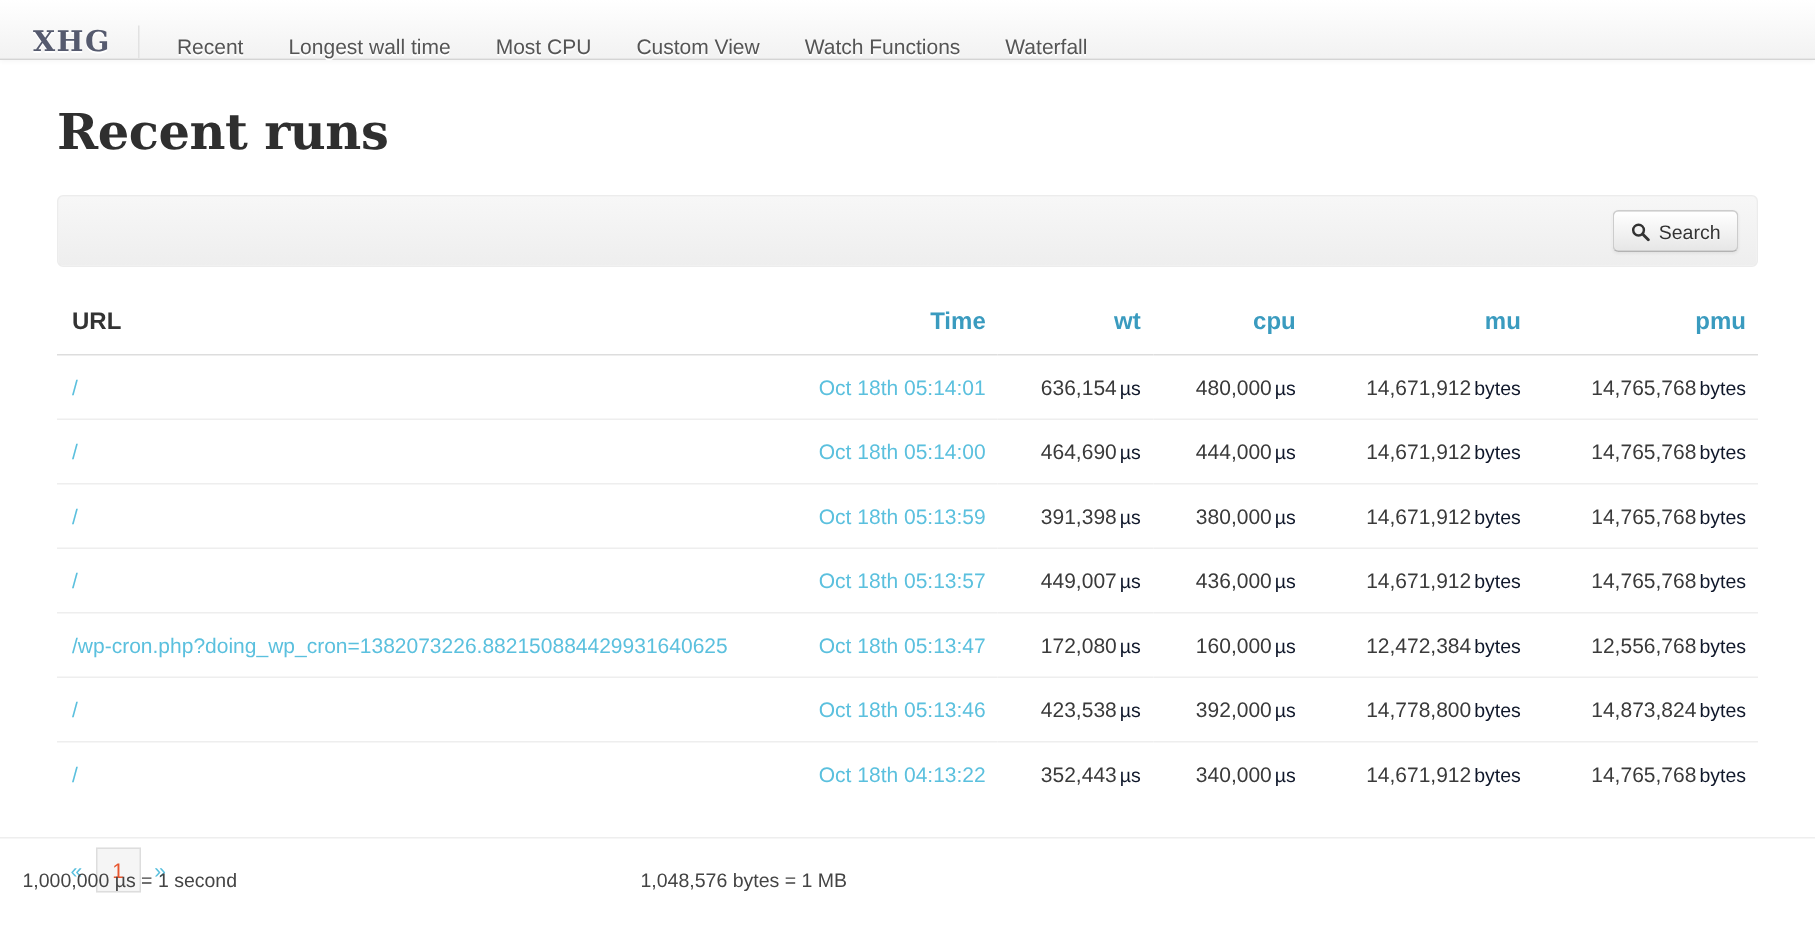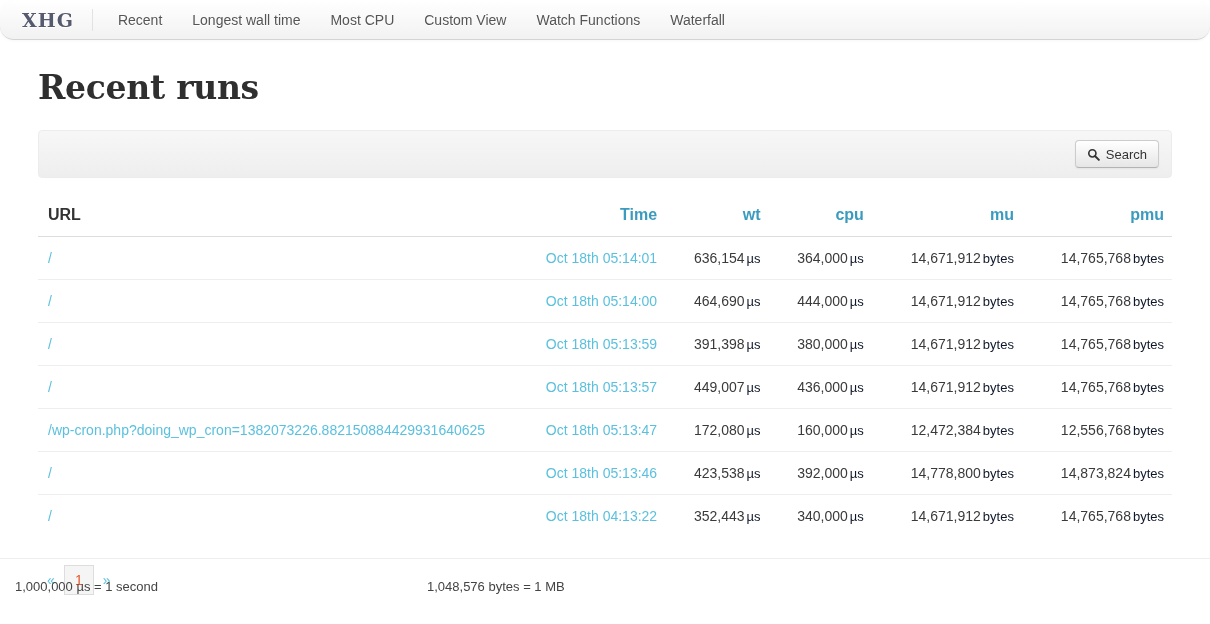--- a/index.html
+++ b/index.html
@@ -13,23 +13,22 @@
     overflow: hidden;
   }
 
   
   .navbar {
     height: 40px;
     background: linear-gradient(to bottom, #ffffff 0%, #f2f2f2 100%);
     border-bottom: 1px solid #d4d4d4;
     box-shadow: 0 1px 3px rgba(0,0,0,0.035);
     display: flex;
-    align-items: center;
+    align-items: flex-end;
     position: relative;
-    border-radius: 14px;
   }
   .brand {
     display: flex;
     align-items: center;
     padding: 0 18px 0 22px;
     font-family: "DejaVu Serif", "Liberation Serif", serif;
     font-weight: bold;
     font-size: 19px;
     letter-spacing: 1px;
     color: #555a6e;
@@ -247,21 +246,21 @@
         <th class="num-col"><a href="#">cpu</a></th>
         <th class="num-col"><a href="#">mu</a></th>
         <th class="num-col"><a href="#">pmu</a></th>
       </tr>
     </thead>
     <tbody>
       <tr>
         <td class="url-col"><a href="#">/</a></td>
         <td class="num-col"><a href="#">Oct 18th 05:14:01</a></td>
         <td class="num-col"><span>636,154</span><span class="unit">µs</span></td>
-        <td class="num-col"><span>364,000</span><span class="unit">µs</span></td>
+        <td class="num-col"><span>480,000</span><span class="unit">µs</span></td>
         <td class="num-col"><span>14,671,912</span><span class="unit">bytes</span></td>
         <td class="num-col"><span>14,765,768</span><span class="unit">bytes</span></td>
       </tr>
       <tr>
         <td class="url-col"><a href="#">/</a></td>
         <td class="num-col"><a href="#">Oct 18th 05:14:00</a></td>
         <td class="num-col"><span>464,690</span><span class="unit">µs</span></td>
         <td class="num-col"><span>444,000</span><span class="unit">µs</span></td>
         <td class="num-col"><span>14,671,912</span><span class="unit">bytes</span></td>
         <td class="num-col"><span>14,765,768</span><span class="unit">bytes</span></td>

